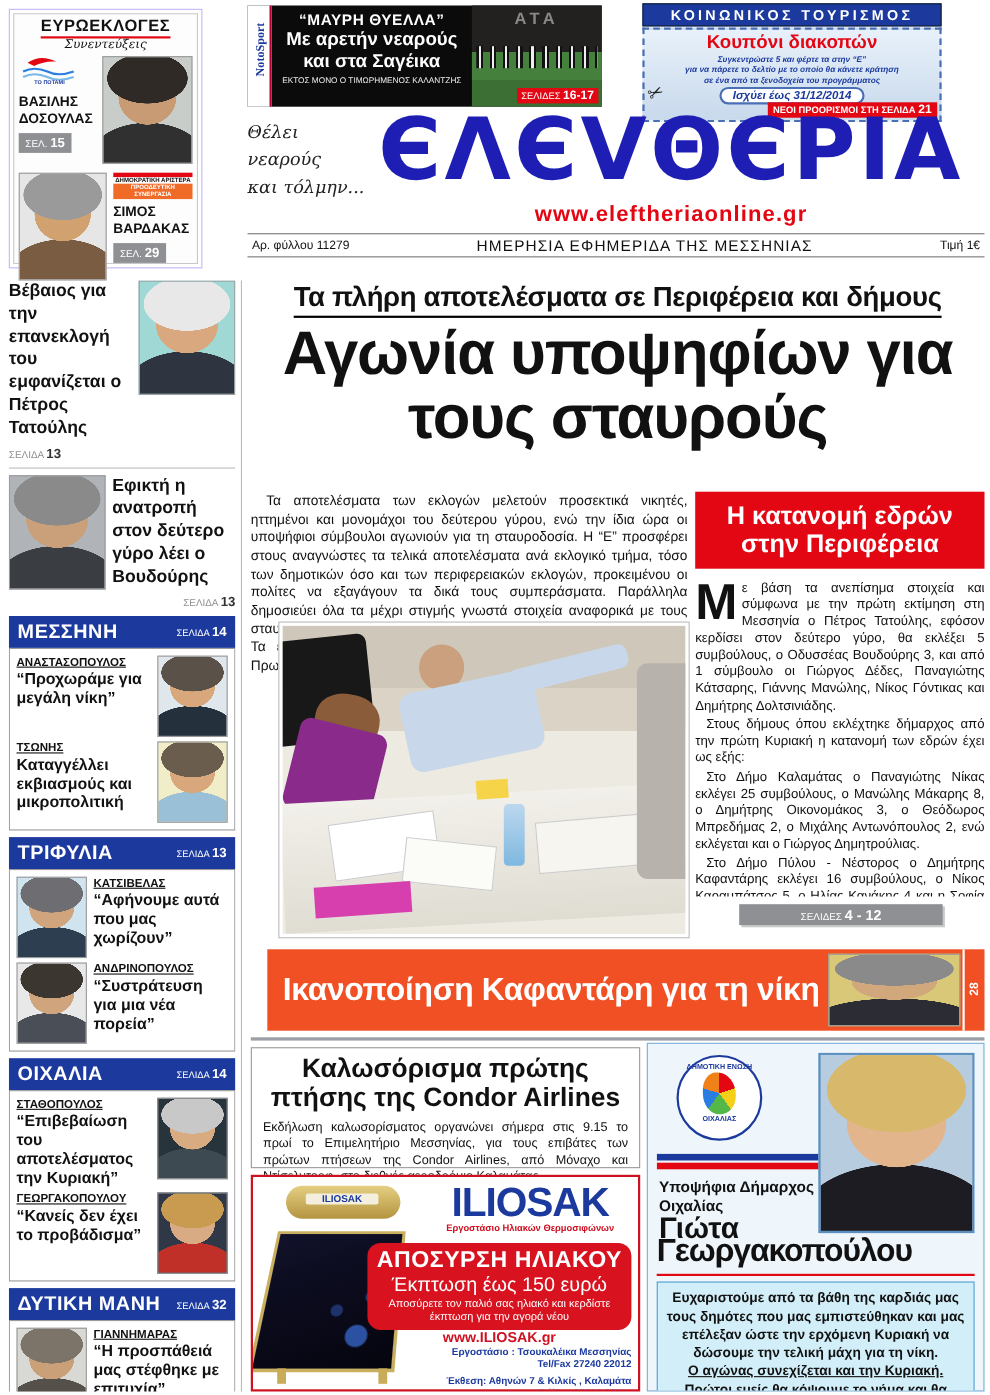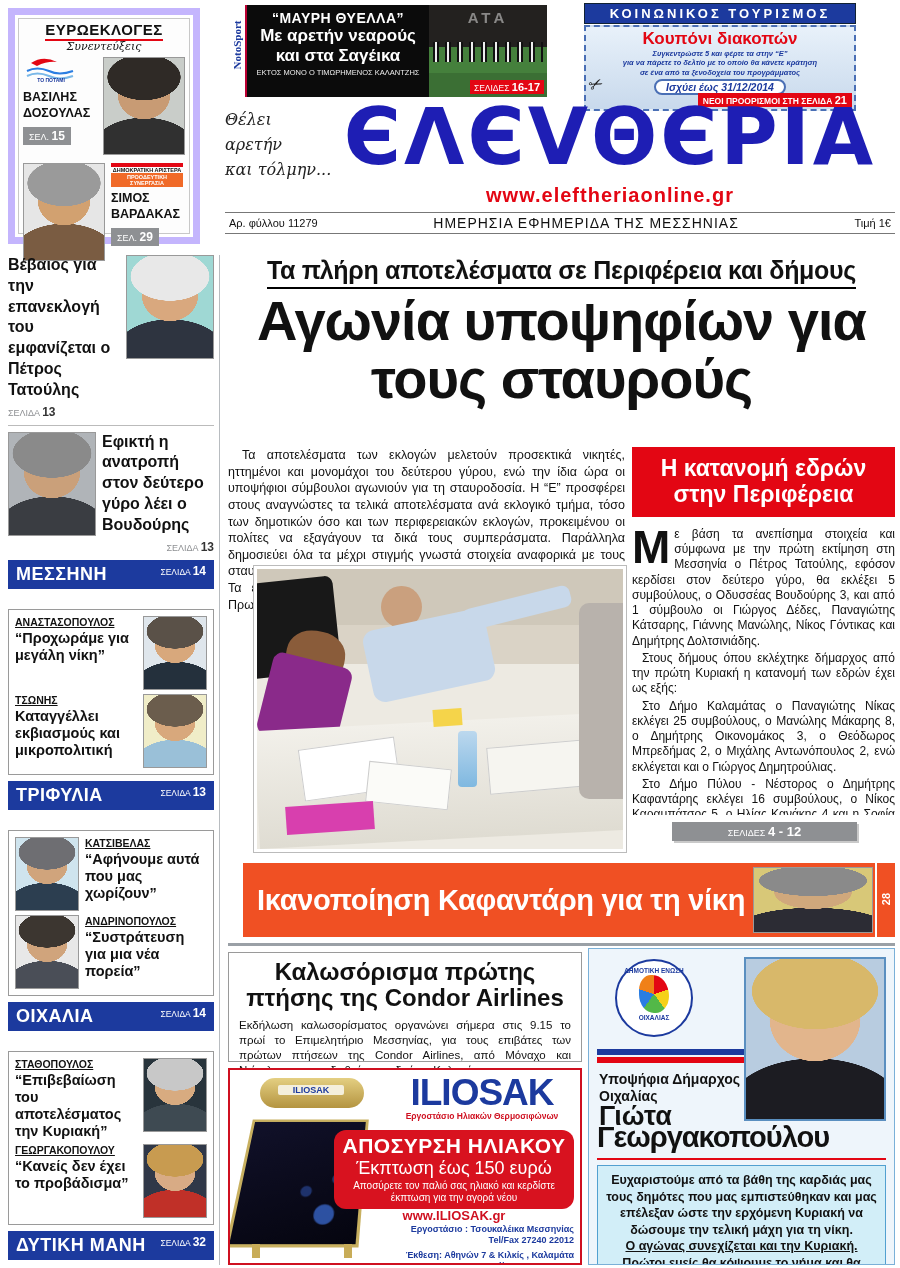--- a/index.html
+++ b/index.html
@@ -7,21 +7,21 @@
         font-family:"Liberation Sans",sans-serif;color:#111;}
   .abs{position:absolute;}
   .b{font-weight:bold;}
   
   .pt{border:1px solid #999;background:
       radial-gradient(ellipse 46% 24% at 50% 20%, var(--hair) 99%, transparent),
       radial-gradient(ellipse 33% 26% at 50% 38%, var(--skin) 99%, transparent),
       radial-gradient(ellipse 64% 32% at 50% 94%, var(--suit) 99%, transparent),
       var(--bg);}
   
-  #euro{left:8px;top:8px;width:192px;height:236px;border:7px solid #c4b5fd;background:#fdfdfd;
+  #euro{left:8px;top:8px;width:176px;height:236px;border:1px solid #c4b5fd;background:#fdfdfd;
         box-shadow:inset 0 0 0 3px #fff, inset 0 0 0 4px #c8c8c8;padding:6px 8px;box-sizing:border-box;}
   #euro .ttl{text-align:center;font-size:15px;font-weight:bold;letter-spacing:.5px;}
   #euro .ttl span{border-bottom:2px solid #e30613;padding-bottom:1px;}
   #euro .sub{text-align:center;font-family:"DejaVu Serif",serif;font-style:italic;font-size:11px;margin:2px 0 4px;}
   .badge{display:inline-block;background:#8e9093;color:#fff;font-size:9px;padding:2px 6px;}
   .badge b{font-size:12px;}
   .prow{display:flex;gap:6px;align-items:flex-start;}
   #potami{width:56px;height:26px;position:relative;}
   #dimar{width:72px;text-align:center;}
   #dimar .bar{height:4px;background:#e30613;}
@@ -63,21 +63,21 @@
   #mrow1 .c{font-size:14px;letter-spacing:1px;}
   #mrow2{top:134px;height:22px;background:#e3e3e3;border-bottom:1px solid #777;font-size:11px;}
   #mrow2 .c{font-size:14px;font-weight:bold;}
   
   #sidebar{left:8px;top:255px;width:206px;height:1010px;overflow:hidden;}
   .story{display:flex;gap:6px;margin-bottom:6px;}
   .story .hl{font-size:16px;font-weight:bold;line-height:1.3;}
   .pgl{color:#8e9093;font-size:9px;margin-top:4px;}
   .pgl b{color:#333;font-size:12px;}
   .sep{border:none;border-top:1px solid #bbb;margin:4px 0 6px;}
-  .secbar{background:#1c3a9e;color:#fff;display:flex;justify-content:space-between;padding:4px 8px;margin:6px 0 20px;}
+  .secbar{background:#1c3a9e;color:#fff;display:flex;justify-content:space-between;align-items:center;padding:4px 8px;margin:6px 0 0;}
   .secbar .t{font-size:18px;font-weight:bold;letter-spacing:.5px;}
   .secbar .p{font-size:8.5px;}
   .secbar .p b{font-size:12px;}
   .secbox{border:1px solid #9a9a9a;padding:6px;display:flex;flex-direction:column;gap:4px;justify-content:center;}
   .item{display:flex;gap:6px;align-items:flex-start;}
   .item .nm{font-size:10.5px;font-weight:bold;text-decoration:underline;margin-bottom:2px;}
   .item .qt{font-size:14.5px;font-weight:bold;line-height:1.18;}
   .ph-s{width:62px;height:72px;flex:0 0 62px;}
   .ph-m{width:86px;height:102px;flex:0 0 86px;}
   
@@ -208,21 +208,21 @@
       <div class="t2">για να πάρετε το δελτίο με το οποίο θα κάνετε κράτηση</div>
       <div class="t2">σε ένα από τα ξενοδοχεία του προγράμματος</div>
       <div class="pill">Ισχύει έως 31/12/2014</div>
       <div class="foot"><span>ΝΕΟΙ ΠΡΟΟΡΙΣΜΟΙ ΣΤΗ ΣΕΛΙΔΑ</span> <b>21</b></div>
     </div>
   </div>
 
   <div id="mast" class="abs">
     <div id="slogan">
       <div>Θέλει</div>
-      <div>αρετήν</div>
+      <div>νεαρούς</div>
       <div>και τόλμην...</div>
     </div>
     <div id="logo">ЄΛЄVΘЄΡΙΑ</div>
     <div id="site">www.eleftheriaonline.gr</div>
     <div id="mrow1" class="mrow">
       <span>Αρ. φύλλου 11279</span>
       <span class="c">ΗΜΕΡΗΣΙΑ ΕΦΗΜΕΡΙΔΑ ΤΗΣ ΜΕΣΣΗΝΙΑΣ</span>
       <span>Τιμή 1€</span>
     </div>
   </div>

